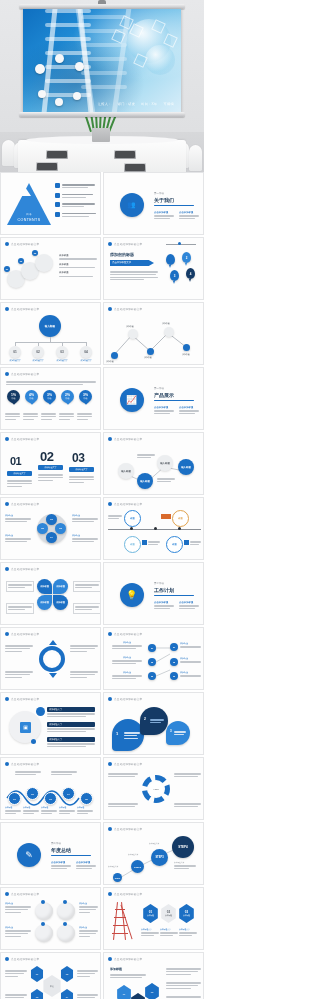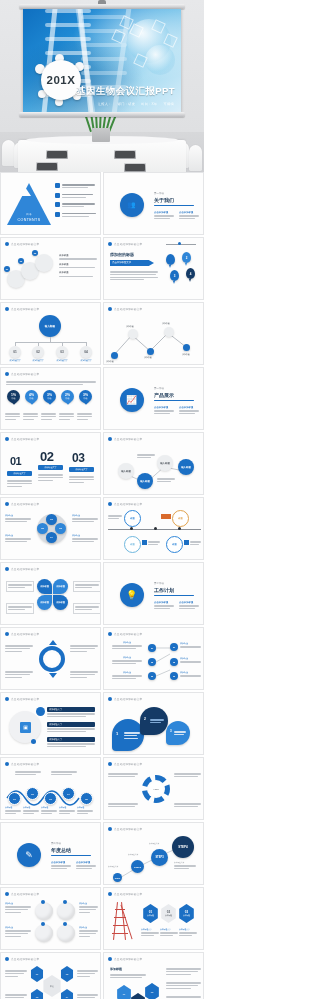--- a/index.html
+++ b/index.html
@@ -145,26 +145,22 @@
         <div class="hexring" style="left:142px;top:26px;"></div>
         <div class="hexring" style="left:112px;top:46px;"></div>
 
         <div class="yearbadge">
           <div class="sm" style="left:0;top:10px;width:10px;height:10px;"></div>
           <div class="sm" style="left:3px;top:36px;width:8px;height:8px;"></div>
           <div class="sm" style="left:20px;top:0px;width:9px;height:9px;"></div>
           <div class="sm" style="left:40px;top:8px;width:9px;height:9px;"></div>
           <div class="sm" style="left:38px;top:38px;width:8px;height:8px;"></div>
           <div class="sm" style="left:20px;top:44px;width:8px;height:8px;"></div>
-          <div class="mainc">
-            <span>201X</span>
-          </div>
-        </div>
-
-        <div class="cover-title">基因生物会议汇报PPT</div>
+        </div>
+
         <div class="cover-sub">
           <span>汇报人：</span>
           <span>部门：研发</span>
           <span>时间：X年</span>
           <span>可编辑</span>
         </div>
       </div>
       <div class="screen-bar bottom"></div>
     </div>
   </div>

